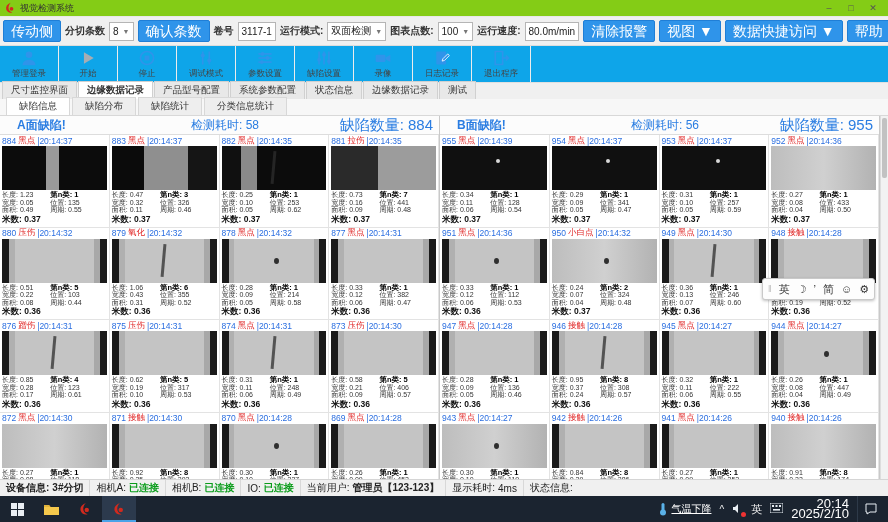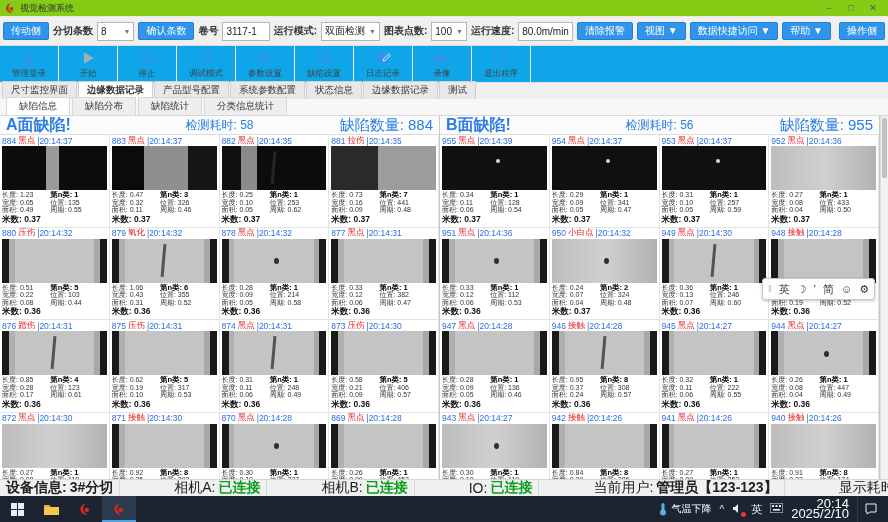--- a/index.html
+++ b/index.html
@@ -5,42 +5,42 @@
   html,body{margin:0;padding:0;}
   body{width:888px;height:522px;overflow:hidden;font-family:"Liberation Sans","DejaVu Sans",sans-serif;background:#fff;position:relative;font-size:10px;color:#222;}
   #app{width:888px;height:522px;display:flex;flex-direction:column;position:relative;}
   
   .titlebar{height:16px;background:#84cc16;display:flex;align-items:center;padding:0 4px;border-bottom:1px solid #e8e8e8;flex:0 0 auto;}
   .titlebar .logo{width:12px;height:12px;margin-right:4px;}
   .titlebar .ttl{font-size:9px;color:#333;flex:1;}
   .winbtn{width:22px;text-align:center;font-size:9px;color:#555;cursor:default;}
   
   .toolbar{height:28px;background:#f0f0f0;display:flex;align-items:center;gap:4px;padding:0 3px;border-bottom:1px solid #ddd;flex:0 0 auto;}
-  .bbtn{background:#2f94ea;color:#fff;border:1px solid #1f7ed6;border-radius:2px;font-size:10px;padding:3px 7px;white-space:nowrap;line-height:1;}
+  .bbtn{background:#2f94ea;color:#fff;border:1px solid #1f7ed6;border-radius:2px;font-size:14px;padding:3px 7px;white-space:nowrap;line-height:1;}
   .tlabel{font-size:10px;color:#333;white-space:nowrap;font-weight:bold;}
   .combo,.tinput{background:#fff;border:1px solid #b5b5b5;height:17px;display:flex;align-items:center;font-size:10px;padding:0 3px;white-space:nowrap;}
   .combo .arr{margin-left:auto;color:#777;font-size:7px;padding-left:4px;}
   .spacer{flex:1;}
   
   .ribbon{height:36px;background:#0ea5e9;display:flex;align-items:stretch;border-bottom:1px solid #e0e0e0;flex:0 0 auto;}
   .rbtn{display:flex;flex-direction:column;align-items:center;justify-content:center;padding:1px 9px;border-right:1px solid #ececec;min-width:40px;}
   .rbtn svg{width:18px;height:18px;}
   .rbtn .rlbl{font-size:8.5px;color:#444;margin-top:1px;white-space:nowrap;}
   
   .tabs{height:16px;background:#f0f0f0;display:flex;align-items:flex-end;padding-left:2px;flex:0 0 auto;}
   .tab{font-size:9.5px;padding:2px 8px;border:1px solid #d0d0d0;border-bottom:none;background:#e8e8e8;color:#333;margin-right:1px;white-space:nowrap;}
   .tab.active{background:#fff;font-weight:bold;}
   .subtabs{height:16px;background:#f7f7f7;display:flex;align-items:flex-end;padding-left:6px;border-bottom:1px solid #d8d8d8;flex:0 0 auto;}
   .subtab{font-size:9.5px;padding:2px 12px;border:1px solid #d8d8d8;border-bottom:none;background:#eee;color:#333;margin-right:2px;white-space:nowrap;}
   .subtab.active{background:#fff;}
   
   .main{flex:1;display:flex;background:#fff;position:relative;overflow:hidden;}
   .panel{width:440px;border-right:1px solid #c9c9c9;display:flex;flex-direction:column;}
   .phead{height:18px;display:flex;align-items:center;padding:0 6px;border-bottom:1px solid #ddd;background:#fcfcfc;}
-  .phead .pt{color:#2a7de2;font-size:16px;font-weight:bold;flex:1;}
+  .phead .pt{color:#2a7de2;font-size:12px;font-weight:bold;flex:1;margin-left:11px;}
   .phead .pc{color:#2a7de2;font-size:12px;flex:1;text-align:center;}
   .phead .pn{color:#2a7de2;font-size:15px;flex:1;text-align:right;}
   .grid{flex:1;display:grid;grid-template-columns:repeat(4,1fr);grid-template-rows:repeat(4,1fr);}
   .cell{border-right:1px solid #e3e3e3;border-bottom:1px solid #e3e3e3;display:flex;flex-direction:column;overflow:hidden;padding:0 1px;}
   .chd{height:11px;font-size:8.5px;white-space:nowrap;overflow:hidden;display:flex;gap:2px;align-items:center;padding:0 1px;}
   .cid,.ctm{color:#2a6ee0;} .ctp{color:#e02525;}
   .img{height:44px;margin:0 1px;background:#111;position:relative;flex:0 0 auto;}
   .im-dsc{background:linear-gradient(90deg,#0c0c0c 0 42%,#9a9a9a 42% 54%,#0c0c0c 54% 100%);}
   .im-dsr{background:linear-gradient(90deg,#0b0b0b 0 30%,#8f8f8f 30% 72%,#151515 72% 100%);}
   .im-dsl{background:linear-gradient(90deg,#101010 0 18%,#8a8a8a 18% 34%,#0c0c0c 34% 100%);}
@@ -54,30 +54,30 @@
   .meta{display:flex;font-size:7px;line-height:7.5px;color:#333;padding:1px 1px 0 1px;}
   .mcol{width:46%;} .mcol2{width:54%;}
   .mcls{font-weight:bold;color:#000;font-size:7.5px;}
   .mmet{font-size:8.5px;font-weight:bold;color:#111;padding:0 1px 1px 1px;}
   .vscroll{width:7px;background:#f2f2f2;border-left:1px solid #ddd;position:relative;}
   .vthumb{position:absolute;top:2px;left:1px;width:5px;height:60px;background:#c2c2c2;border-radius:2px;}
   
   .ime{position:absolute;left:762px;top:278px;height:20px;background:#fdfdfd;border:1px solid #c9c9c9;border-radius:3px;box-shadow:0 1px 3px rgba(0,0,0,.25);display:flex;align-items:center;padding:0 5px;gap:7px;font-size:11px;color:#333;z-index:5;}
   .ime .grip{color:#bbb;font-size:9px;}
   
-  .statusbar{height:16px;background:#f0f0f0;border-top:1px solid #d5d5d5;display:flex;align-items:center;font-size:14px;color:#222;flex:0 0 auto;white-space:nowrap;gap:48px;}
+  .statusbar{height:16px;background:#f0f0f0;border-top:1px solid #d5d5d5;display:flex;align-items:center;font-size:10px;color:#222;flex:0 0 auto;white-space:nowrap;}
   .sgrp{padding:0 6px;border-right:1px solid #d8d8d8;display:flex;gap:3px;align-items:center;height:100%;}
   .sgrp b{font-weight:bold;}
   .ok{color:#0a9c1a;font-weight:bold;}
   
   .taskbar{height:26px;background:#1b2430;display:flex;align-items:center;flex:0 0 auto;color:#fff;}
   .tbi{width:34px;height:26px;display:flex;align-items:center;justify-content:center;}
   .tbi.activeapp{background:#2c3a4d;box-shadow:inset 0 -2px 0 #4aa3e8;}
   .tb-right{margin-left:auto;display:flex;align-items:center;gap:8px;padding-right:4px;}
-  .weather{display:flex;align-items:center;gap:4px;font-size:10px;}
+  .weather{display:flex;align-items:center;gap:4px;font-size:10px;text-decoration:underline;}
   .trayico{font-size:10px;color:#eee;position:relative;}
   .badge{position:absolute;right:-3px;bottom:-1px;width:5px;height:5px;border-radius:50%;background:#e33;}
   .clock{text-align:right;font-size:13px;line-height:10px;}
   .notif{width:26px;text-align:center;border-left:1px solid #2e3a49;height:26px;display:flex;align-items:center;justify-content:center;}
 </style>
 </head>
 <body>
 
 <div id="app">
 
@@ -175,31 +175,31 @@
             <line x1="17" y1="3" x2="17" y2="19"></line>
           </g>
           <circle cx="5" cy="13" r="2.3" fill="#2f94ea"></circle>
           <circle cx="11" cy="7" r="2.3" fill="#2f94ea"></circle>
           <circle cx="17" cy="15" r="2.3" fill="#2f94ea"></circle>
         </svg>
       <span class="rlbl">缺陷设置</span>
     </div>
     <div class="rbtn">
       <svg viewBox="0 0 22 22">
+          <rect x="2" y="7" width="12" height="9" rx="1.5" fill="#2f94ea"></rect>
+          <path d="M14 10.5l6-3.5v9l-6-3.5z" fill="#2f94ea"></path>
+        </svg>
+      <span class="rlbl">录像</span>
+    </div>
+    <div class="rbtn">
+      <svg viewBox="0 0 22 22">
           <rect x="4" y="3" width="12" height="16" rx="1" fill="#2f94ea"></rect>
           <path d="M12 12l6-6 2 2-6 6-2.8.8z" fill="#2f94ea" stroke="#fff" stroke-width="1"></path>
         </svg>
       <span class="rlbl">日志记录</span>
-    </div>
-    <div class="rbtn">
-      <svg viewBox="0 0 22 22">
-          <rect x="2" y="7" width="12" height="9" rx="1.5" fill="#2f94ea"></rect>
-          <path d="M14 10.5l6-3.5v9l-6-3.5z" fill="#2f94ea"></path>
-        </svg>
-      <span class="rlbl">录像</span>
     </div>
     <div class="rbtn">
       <svg viewBox="0 0 22 22">
           <path d="M4 3h9v16H4z" fill="none" stroke="#2f94ea" stroke-width="2"></path>
           <path d="M12 11h8m-3-3l3 3-3 3" stroke="#2f94ea" stroke-width="2" fill="none"></path>
         </svg>
       <span class="rlbl">退出程序</span>
     </div>
   </div>
 

